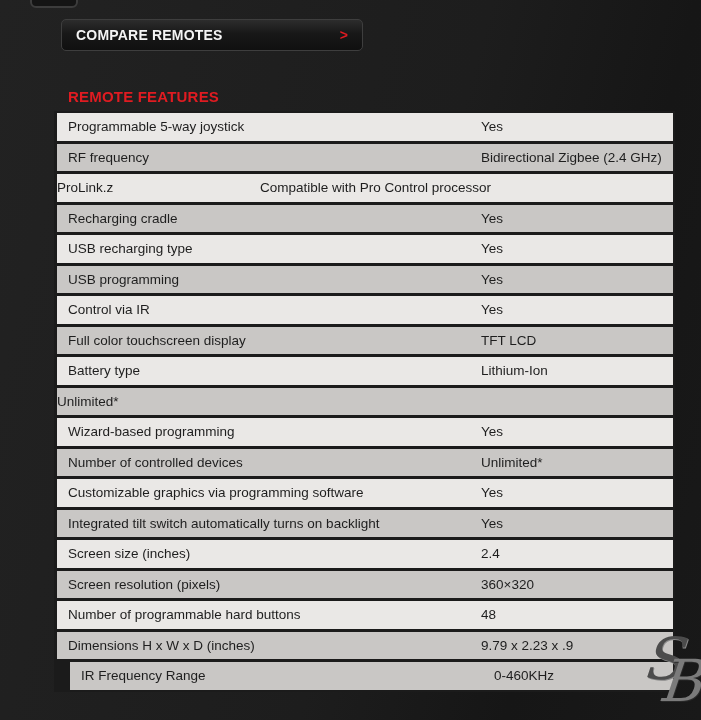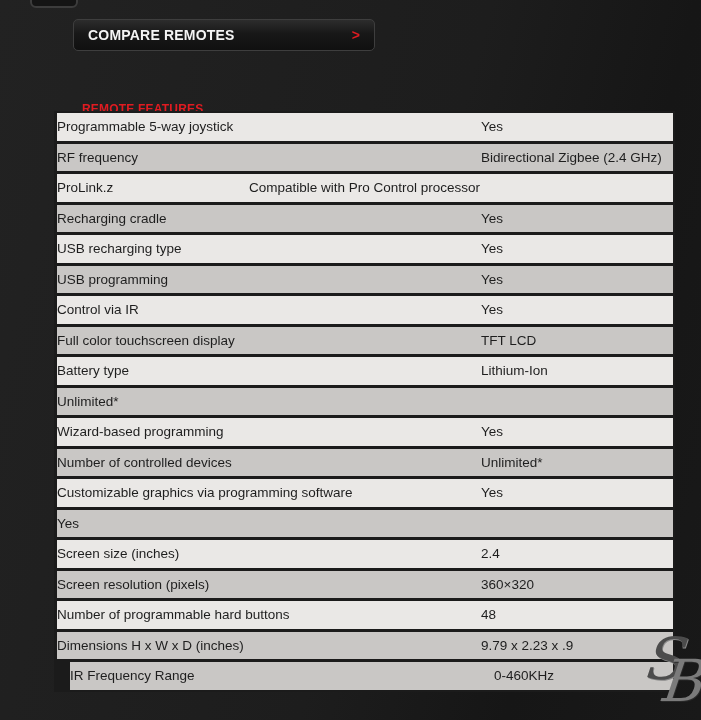--- a/index.html
+++ b/index.html
@@ -26,21 +26,21 @@
     width: 48px;
     height: 18px;
     background: #141414;
     border: 2px solid #3c3c3c;
     border-radius: 6px;
   }
 
   
   .compare-btn {
     position: absolute;
-    left: 73px;
+    left: 61px;
     top: 19px;
     width: 302px;
     height: 32px;
     background: linear-gradient(#2c2c2c, #181818 45%, #101010);
     border: 1px solid #3e3e3e;
     border-radius: 5px;
     display: flex;
     align-items: center;
     justify-content: space-between;
     padding: 0 14px;
@@ -56,23 +56,23 @@
     color: var(--accent-red, #e01b21);
     font-weight: bold;
     font-size: 14px;
   }
 
   
   .section-title {
     position: absolute;
     left: 68px;
     top: 88px;
-    margin: 14px;
+    margin: 0;
     color: var(--accent-red, #e01b21);
-    font-size: 12px;
+    font-size: 15px;
     font-weight: bold;
     letter-spacing: 0.2px;
   }
 
   
   .spec-table {
     position: absolute;
     left: 54px;
     top: 111px;
     width: 621px;
@@ -91,20 +91,21 @@
   .row:last-child { border-bottom-width: 0; margin-left: 13px; }
   .cell {
     font-size: 13.5px;
     color: #1e1e1e;
     line-height: 17.5px;
     padding-top: 5px;
     padding-bottom: 5px;
   }
   .cell.feature {
     flex: 0 0 424px;
+    padding-left: 11px;
     padding-right: 8px;
   }
   .cell.value {
     flex: 1 1 auto;
     padding-right: 6px;
   }
 
   
   .watermark {
     position: absolute;
@@ -197,20 +198,21 @@
       </div>
       <div class="row shaded">
         <div class="cell feature">Number of controlled devices</div>
         <div class="cell value">Unlimited*</div>
       </div>
       <div class="row">
         <div class="cell feature">Customizable graphics via programming software</div>
         <div class="cell value">Yes</div>
       </div>
       <div class="row shaded">
+        <div class="cell feature">Integrated tilt switch automatically turns on backlight</div>
         <div class="cell value">Yes</div>
       </div>
       <div class="row">
         <div class="cell feature">Screen size (inches)</div>
         <div class="cell value">2.4</div>
       </div>
       <div class="row shaded">
         <div class="cell feature">Screen resolution (pixels)</div>
         <div class="cell value">360×320</div>
       </div>

